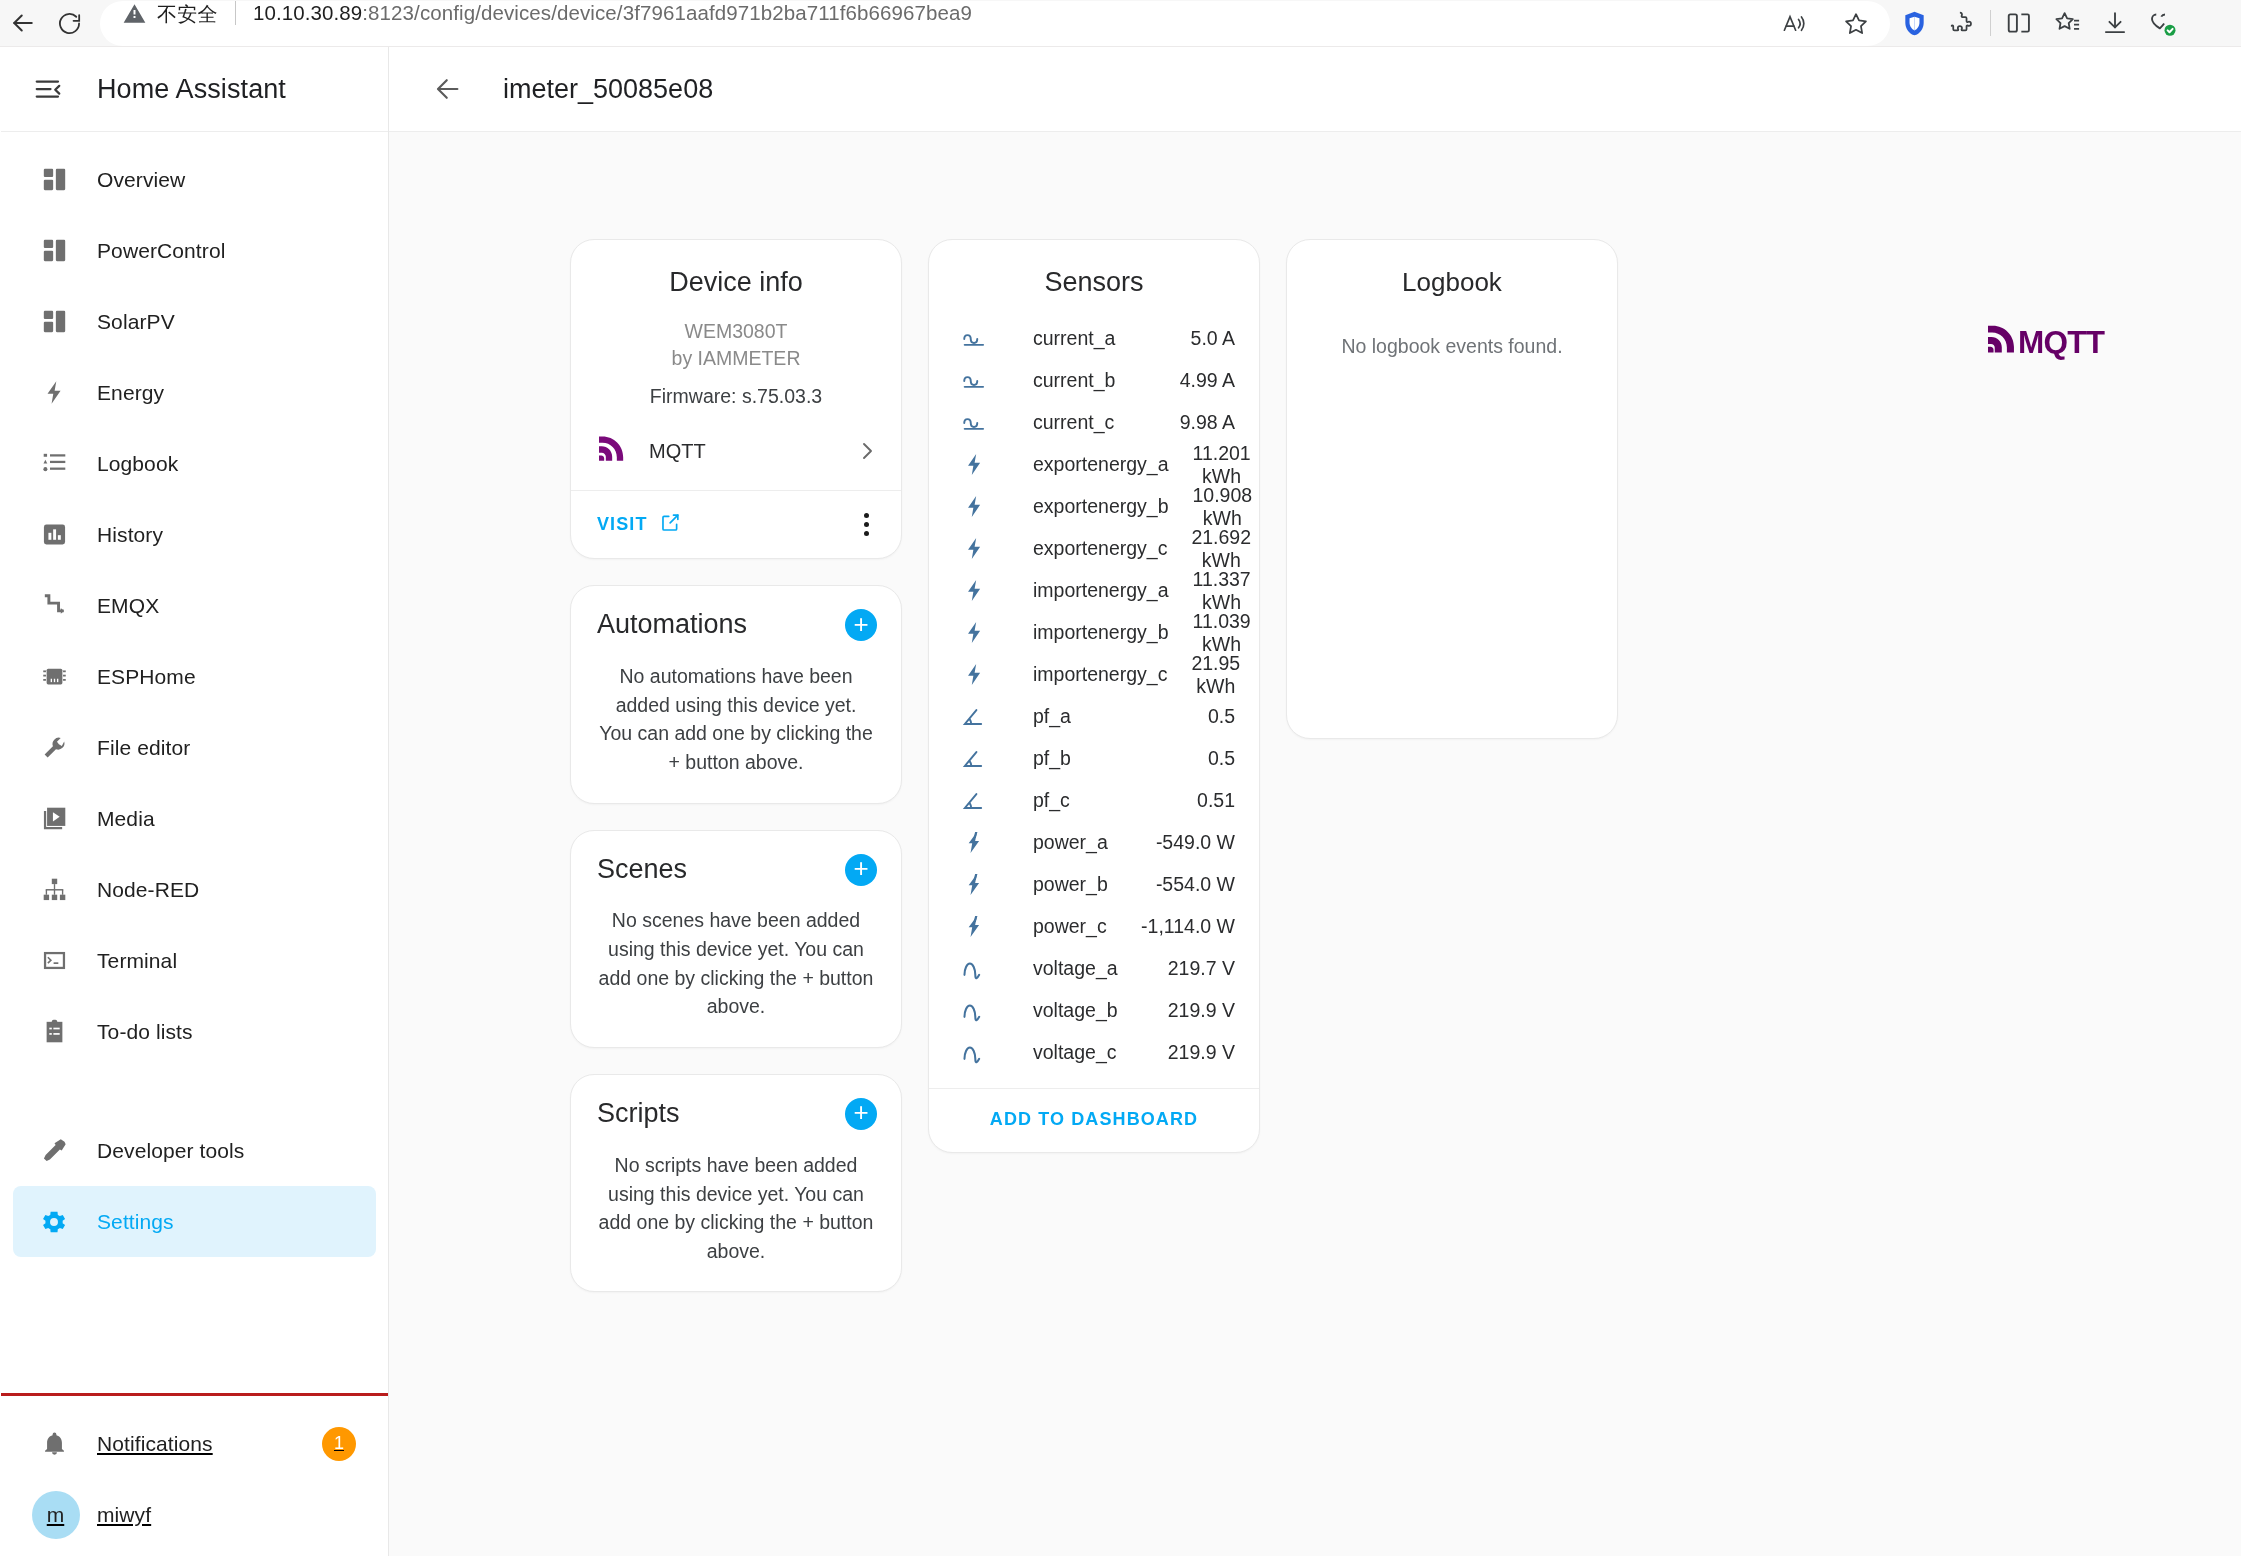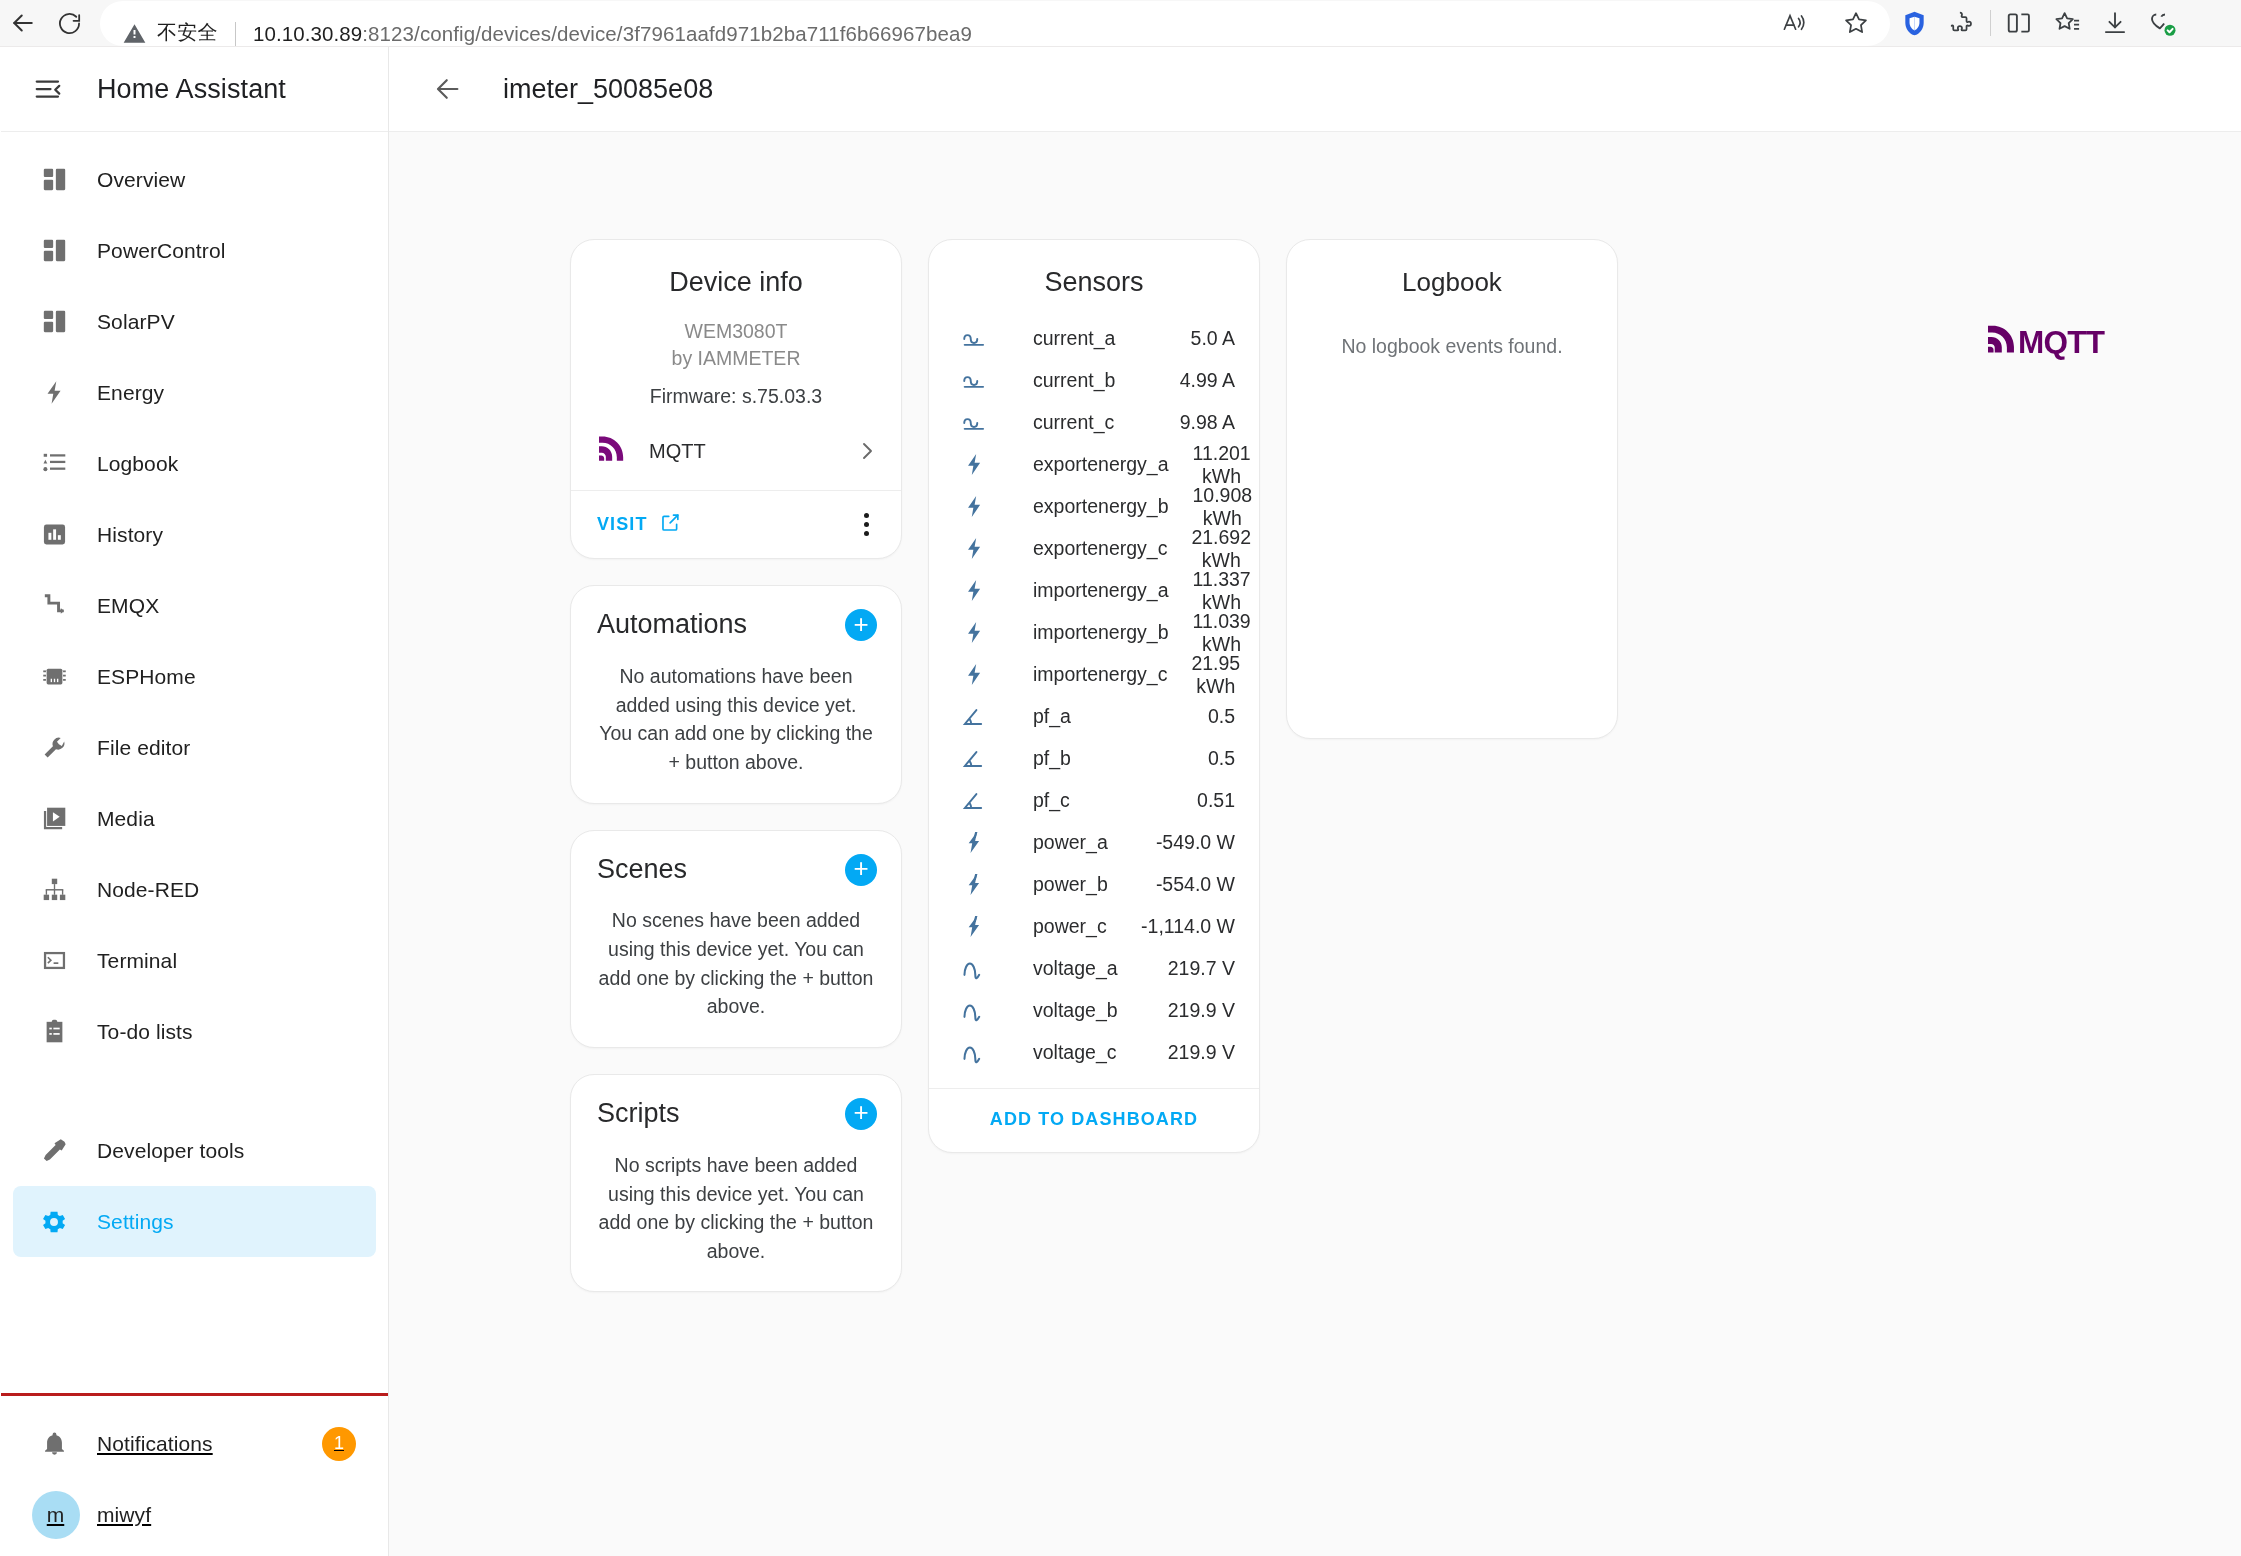--- a/index.html
+++ b/index.html
@@ -22,21 +22,21 @@
     width: 46px; height: 46px;
     display: flex; align-items: center; justify-content: center;
     color: #333; flex: none;
   }
   .nav-btn svg { display:block; }
   .omnibox {
     flex: 1;
     height: 45px;
     background: #ffffff;
     border-radius: 23px;
-    display: flex; align-items: flex-end;
+    display: flex; align-items: flex-start;
     margin-left: 8px; margin-right: 0px;
     padding-left: 22px;
     font-size: 20px;
     position: relative;
     max-width: 1790px;
   }
   .warn-icon { flex:none; display:flex; align-items:center; margin-right:10px;}
   .notsecure {
     color: #1f1f1f; font-size: 20px; letter-spacing: .3px;
     font-family: "Liberation Sans", sans-serif;

